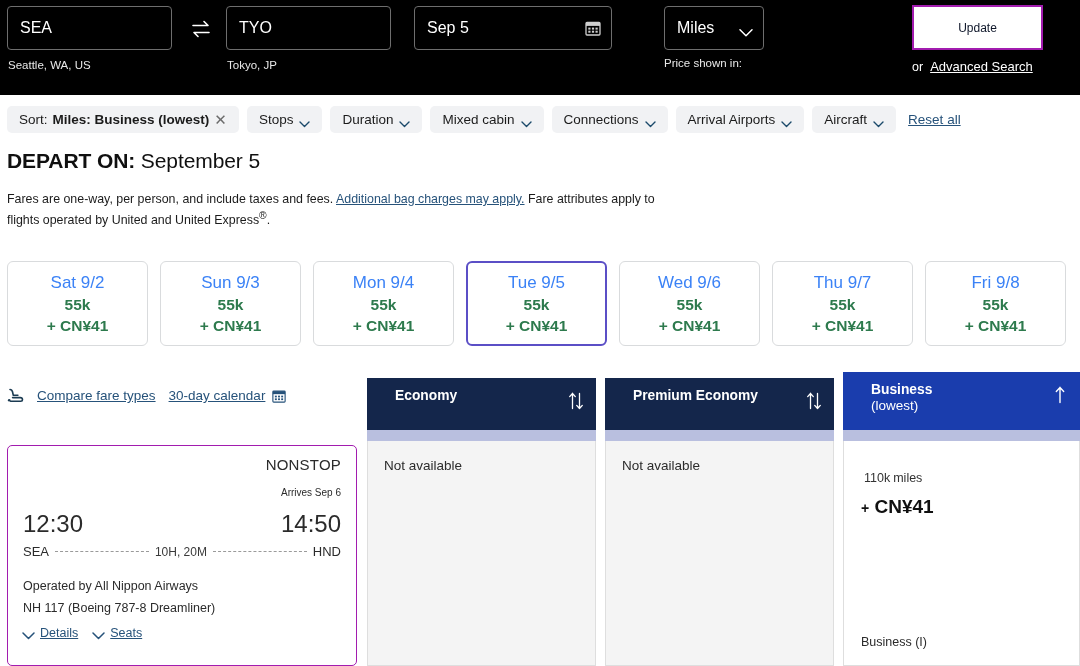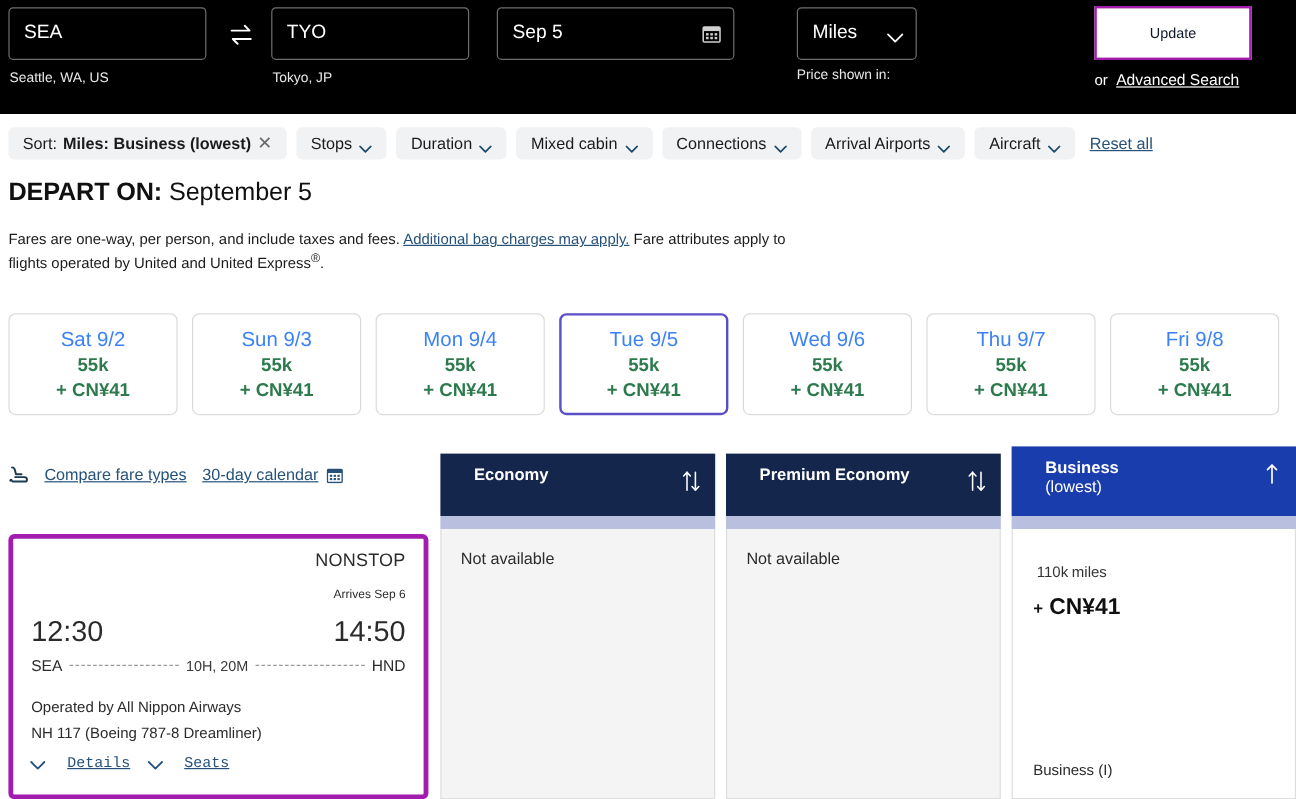--- a/index.html
+++ b/index.html
@@ -223,21 +223,21 @@
     font-size: 12.5px; color: #2b2b2b;
   }
 
   
   .flight-card {
     position: absolute;
     top: 445px; left: 7px;
     width: 350px;
     height: 221px;
     background: #fff;
-    border: 4px solid #a21caf;
+    border: 1px solid #a21caf;
     border-radius: 5px;
   }
   .fc-nonstop {
     position: absolute; right: 15px; top: 10px;
     font-size: 15px; color: #2b2b2b; letter-spacing: 0.2px;
   }
   .fc-arrives {
     position: absolute; right: 15px; top: 41px;
     font-size: 10px; color: #2b2b2b;
   }
@@ -260,23 +260,23 @@
   .fc-flt {
     position: absolute; top: 155px; left: 15px;
     font-size: 12.5px; color: #2b2b2b;
   }
   .fc-links {
     position: absolute; top: 180px; left: 14px;
     display: flex; gap: 14px;
   }
   .fc-links button {
     background: none; border: 0; cursor: pointer;
-    display: flex; align-items: center; gap: 18px;
+    display: flex; align-items: center; gap: 5px;
     color: #26527a; font-size: 12.5px;
-    font-family: Liberation Mono, monospace;
+    font-family: Liberation Sans, sans-serif;
     justify-content: flex-end;
   }
   .fc-links button span.t { text-decoration: underline; }
   .dchev2 { width: 13px; height: 8px; }
 </style>
 </head>
 <body>
 
 <div class="searchbar">
 

